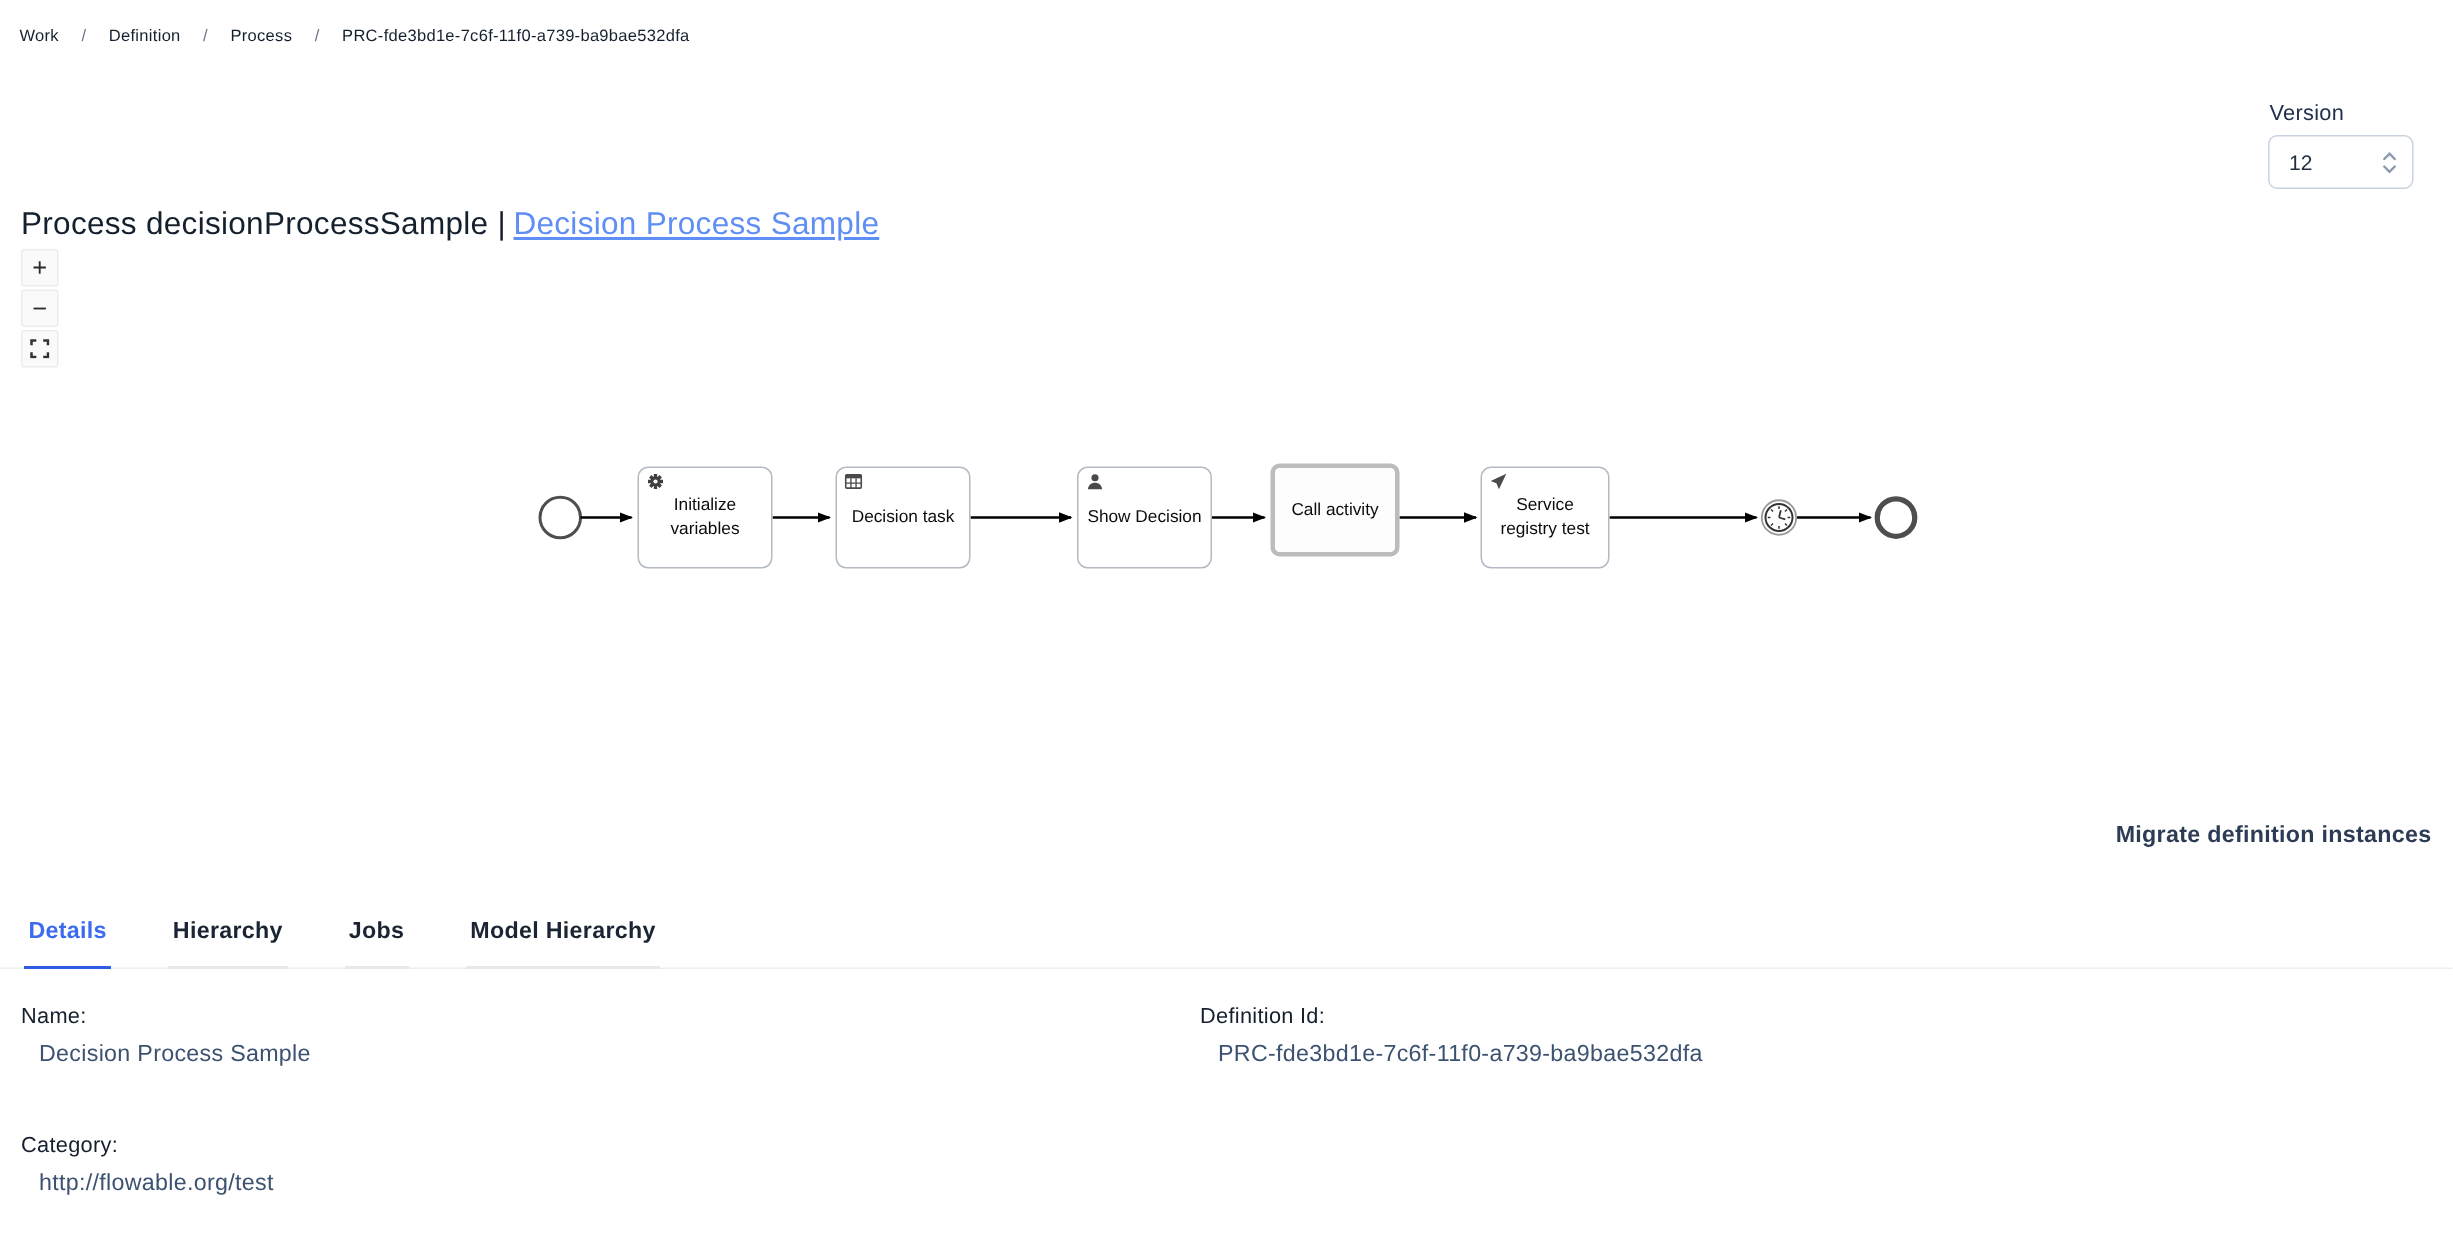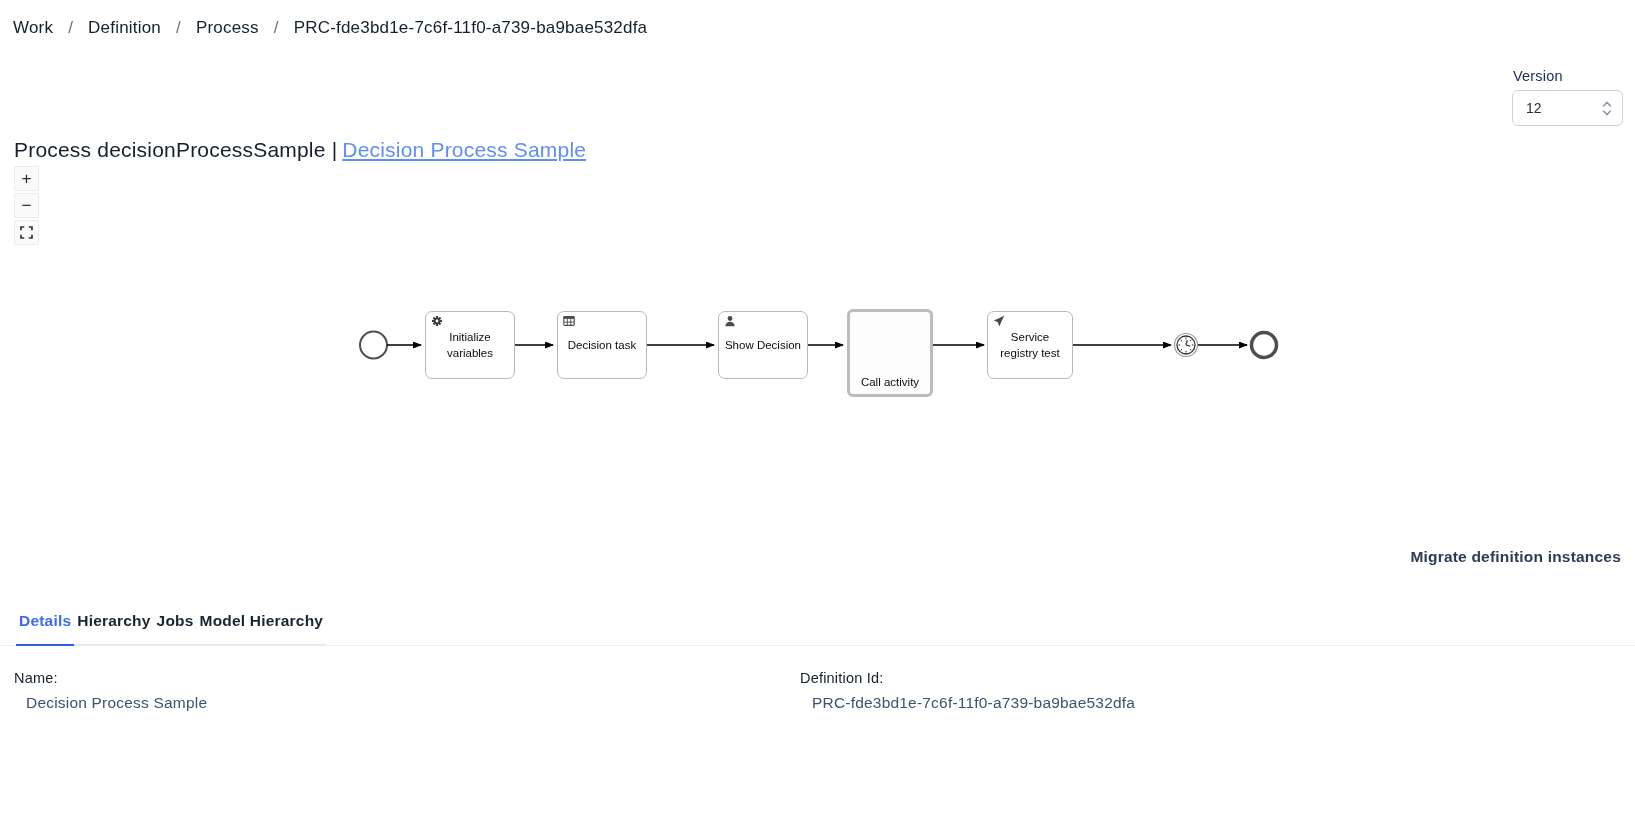--- a/index.html
+++ b/index.html
@@ -9,33 +9,33 @@
     font-family: "Liberation Sans", sans-serif;
     background: #ffffff;
     color: #15202e;
     overflow: hidden;
   }
 
   
   .breadcrumb {
     position: absolute; top: 18px; left: 13px;
     display: flex; align-items: center; gap: 15px;
-    font-size: 17px; color: #15202e; letter-spacing: 0.2px;
+    font-size: 11px; color: #15202e; letter-spacing: 0.2px;
   }
   .breadcrumb .sep { color: #6b7583; }
   .breadcrumb .crumb { cursor: pointer; }
 
   
   .version-label {
     position: absolute; top: 68px; left: 1513px;
     font-size: 14.5px; color: #203150; letter-spacing: 0.2px;
   }
   .version-select {
     position: absolute; top: 90px; left: 1512px;
-    width: 111px; height: 36px;
+    width: 97px; height: 36px;
     border: 1px solid #c9d3e0; border-radius: 6px;
     display: flex; align-items: center; justify-content: space-between;
     padding: 0 10px 0 13px;
     font-size: 14px; color: #222e40; background: #fff; cursor: pointer;
   }
   .stepper { display: flex; flex-direction: column; gap: 1px; }
 
   
   .proc-title {
     position: absolute; top: 138px; left: 14px;
@@ -58,32 +58,32 @@
   .bpmn-canvas { position: absolute; left: 355px; top: 305px; width: 925px; height: 85px; }
   .bpmn-canvas svg.flow-layer { position: absolute; left: 0; top: 0; }
   .task {
     position: absolute; top: 6px; width: 90px; height: 68px;
     background: #ffffff; border: 1.5px solid #b3b9c3; border-radius: 7px;
     display: flex; align-items: center; justify-content: center;
     text-align: center; font-size: 11.5px; line-height: 1.4; color: #0c0c0c;
     padding: 4px 5px; cursor: pointer;
   }
   .task .node-icon { position: absolute; top: 3px; left: 5px; width: 12px; height: 12px; }
-  .task.call-activity { border: 3px solid #bcbcbc; border-radius: 6px; top: 4px; height: 88px; background: #fdfdfd; align-items: flex-end; }
+  .task.call-activity { border: 3px solid #bcbcbc; border-radius: 6px; top: 4px; height: 62px; background: #fdfdfd; }
 
   
   .migrate-link {
     position: absolute; top: 548px; right: 14px;
     font-size: 15.5px; font-weight: 700; color: #2c3c55; letter-spacing: 0.2px; cursor: pointer;
   }
 
   
   .tabbar {
     position: absolute; top: 610px; left: 0; right: 0;
-    display: flex; padding: 0 0 0 16px;
+    display: flex; gap: 38px; padding: 0 0 0 16px;
     border-bottom: 1px solid #eceef1;
   }
   .tab {
     font-size: 15.5px; font-weight: 600; color: #1b2433;
     padding: 2px 3px 14px 3px; border-bottom: 2px solid #e6e8ec;
     margin-bottom: -1px; cursor: pointer; letter-spacing: 0.2px;
   }
   .tab.active { color: #3d6bf0; border-bottom-color: #2f5ce0; }
 
   
@@ -230,13 +230,17 @@
 
 <div class="details-grid">
   <div>
     <div class="field-label">Name:</div>
     <div class="field-value">Decision Process Sample</div>
   </div>
   <div>
     <div class="field-label">Definition Id:</div>
     <div class="field-value">PRC-fde3bd1e-7c6f-11f0-a739-ba9bae532dfa</div>
   </div>
+  <div>
+    <div class="field-label">Category:</div>
+    <div class="field-value">http://flowable.org/test</div>
+  </div>
 </div>
 
 </body></html>

